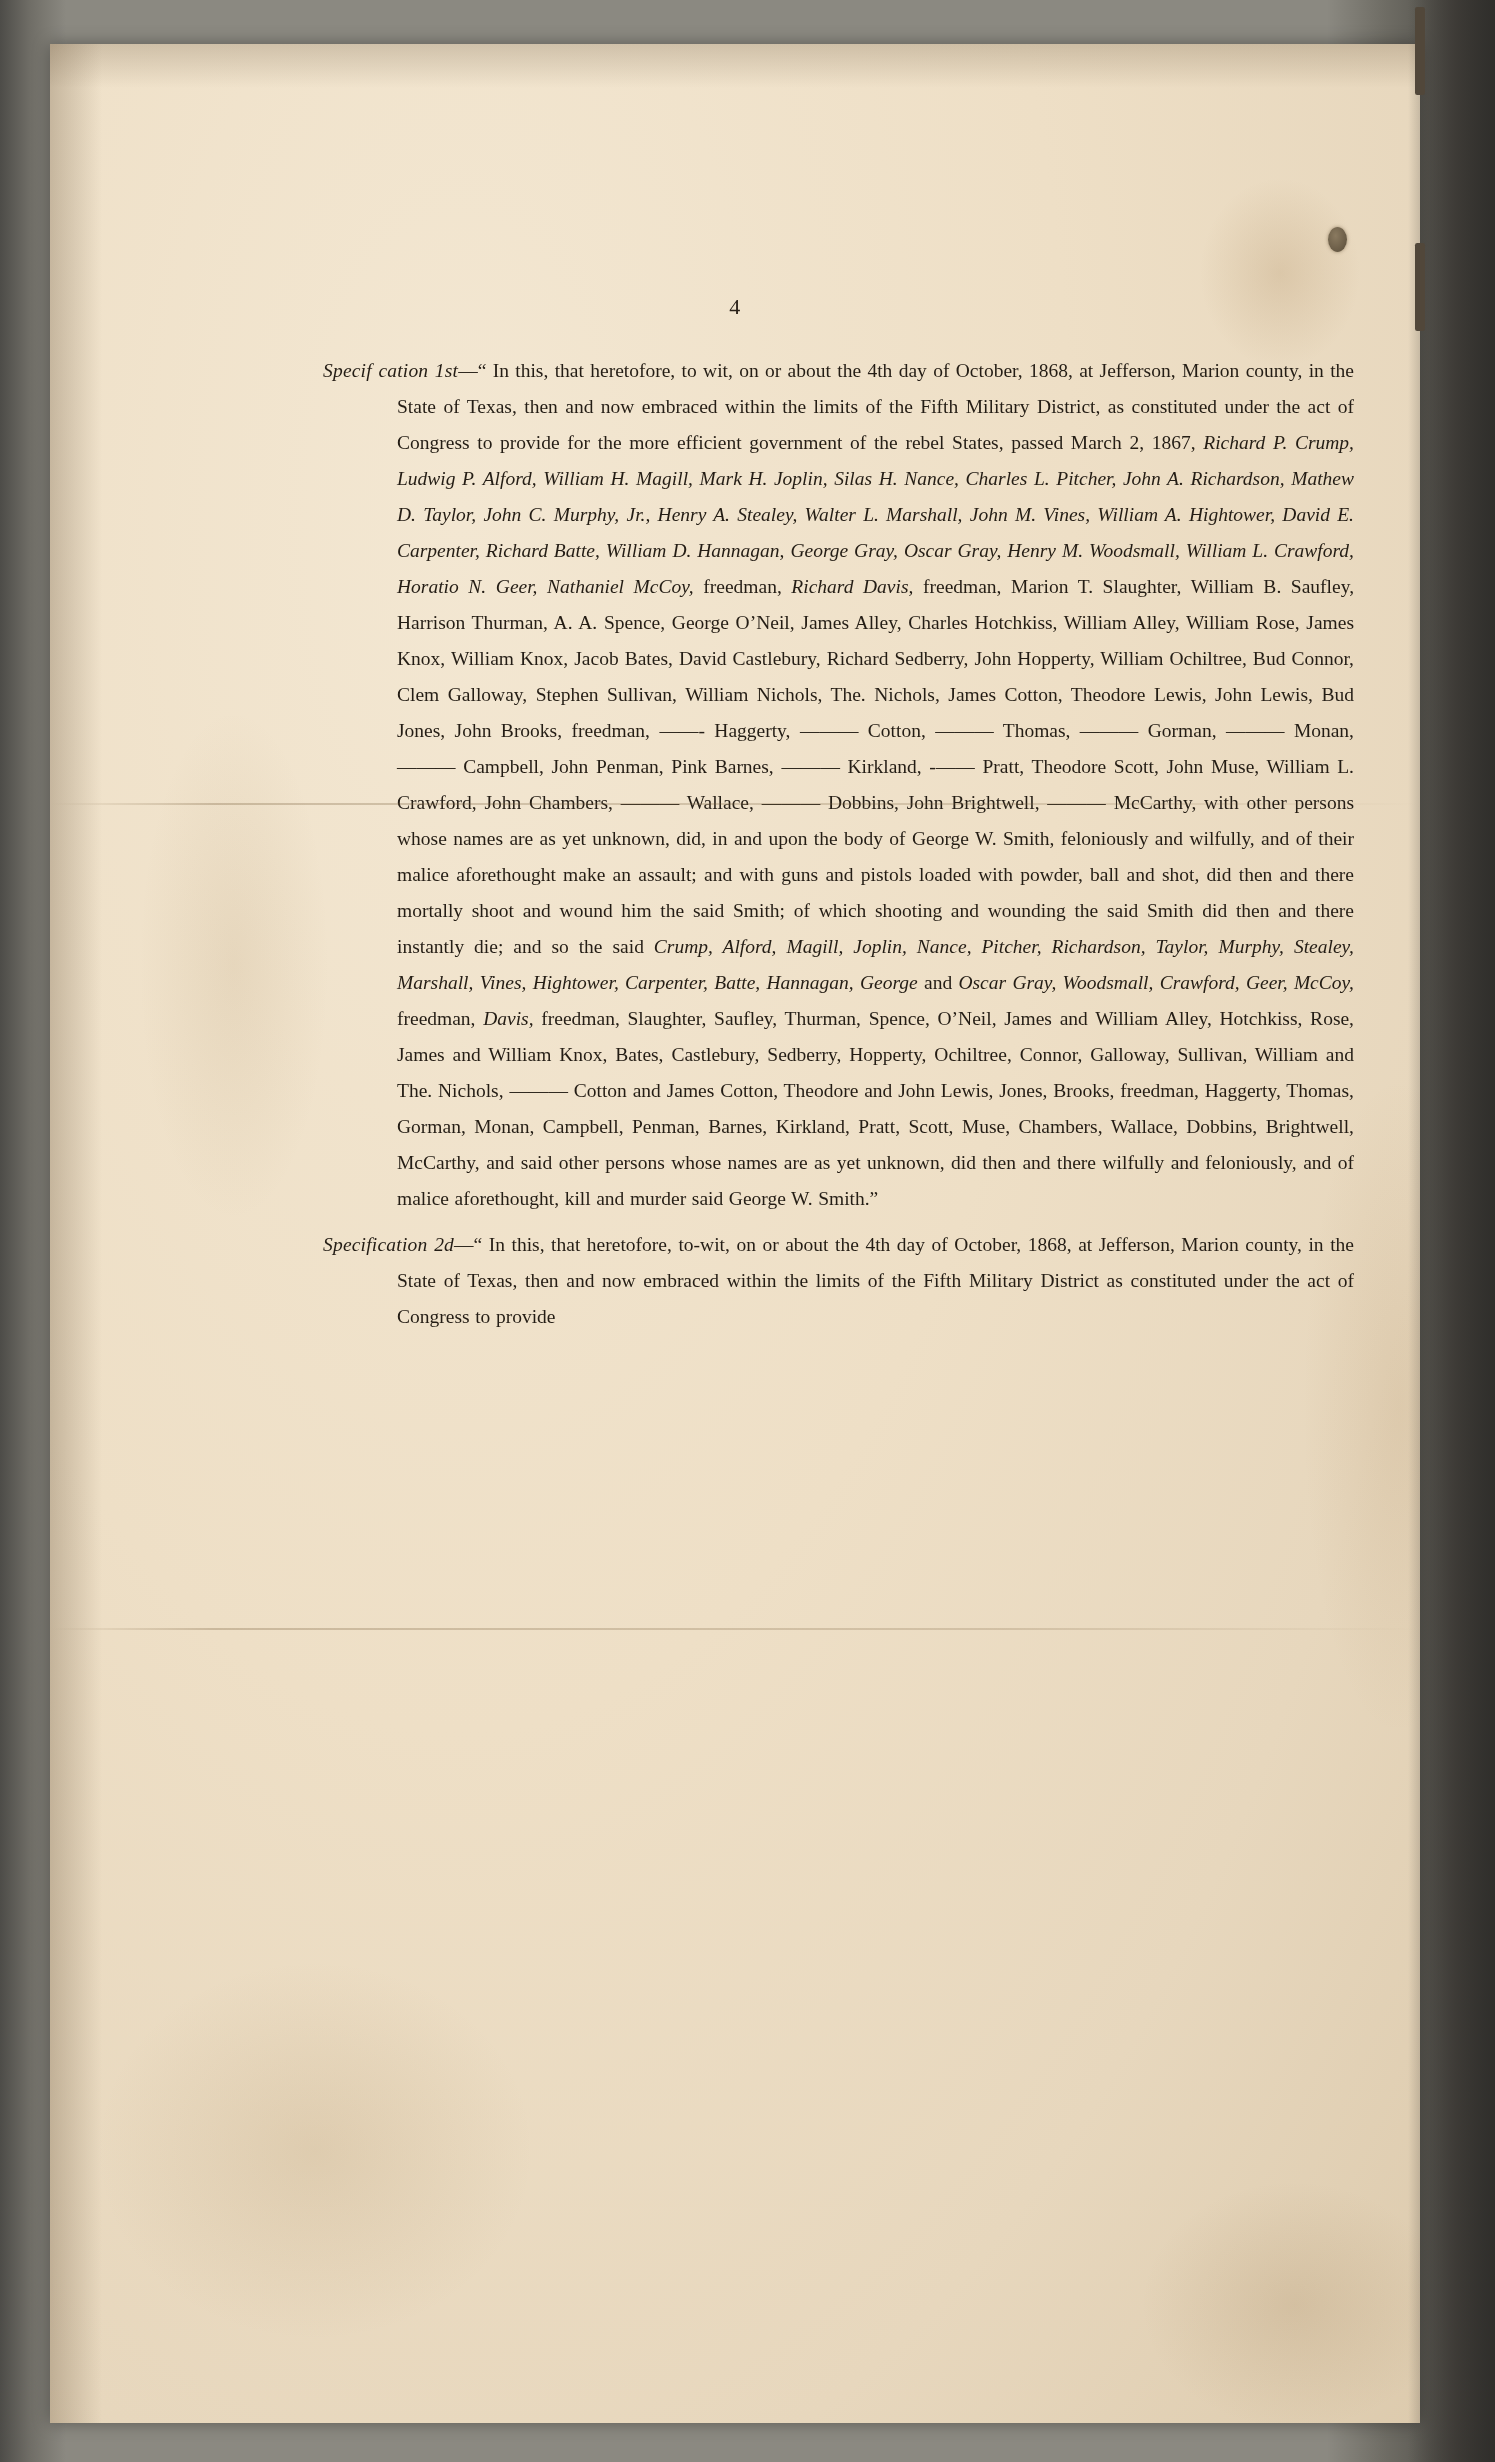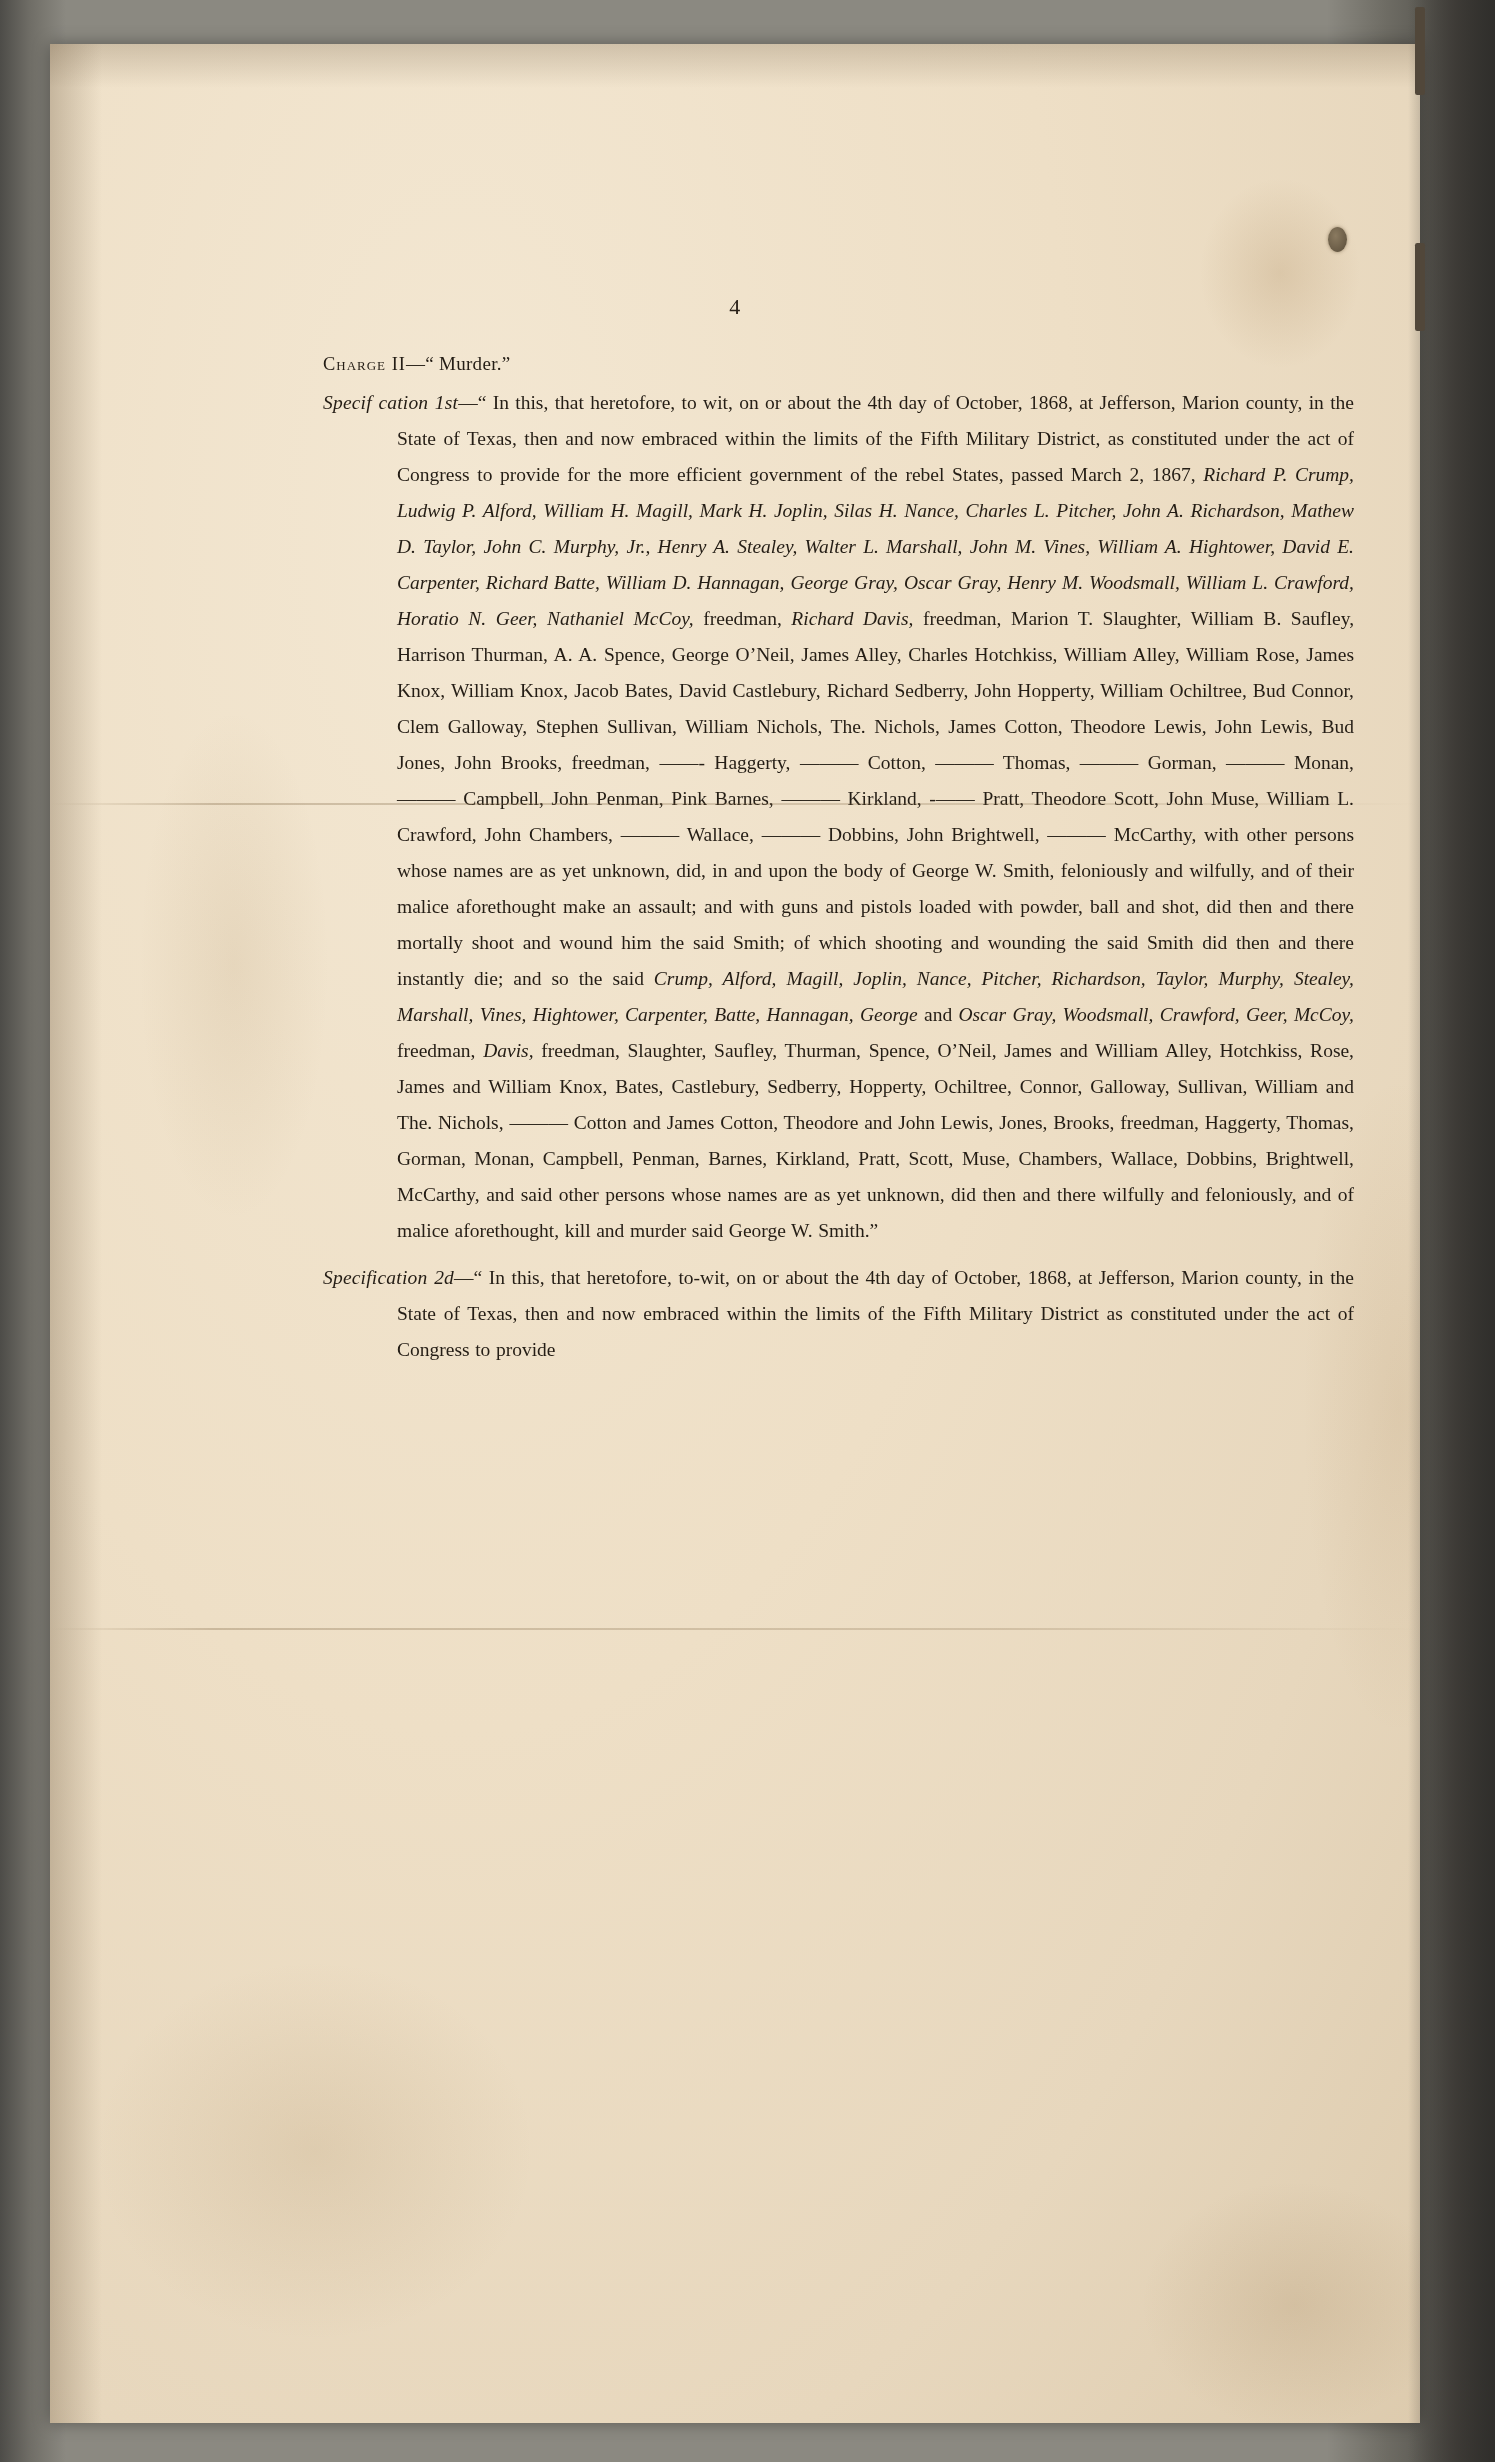--- a/index.html
+++ b/index.html
@@ -184,23 +184,20 @@
 
     <div class="edge-shadow-left"></div>
     <div class="edge-shadow-top"></div>
 
     <div class="punch-hole"></div>
 
     <div class="page-number">4</div>
 
     <div class="textblock">
 
-      <div class="charge-line">
-        <span class="smallcaps">Charge II</span><span>—</span><span>“ Murder.”</span>
-      </div>
 
       <p class="spec">
         <span class="runhead">Specif cation 1st</span><span>—</span><span>“ In this, that heretofore, to wit, on or about the 4th day of October, 1868, at Jefferson, Marion county, in the State of Texas, then and now embraced within the limits of the Fifth Military District, as constituted under the act of Congress to provide for the more efficient government of the rebel States, passed March 2, 1867, <i>Richard P. Crump, Ludwig P. Alford, William H. Magill, Mark H. Joplin, Silas H. Nance, Charles L. Pitcher, John A. Richardson, Mathew D. Taylor, John C. Murphy, Jr., Henry A. Stealey, Walter L. Marshall, John M. Vines, William A. Hightower, David E. Carpenter, Richard Batte, William D. Hannagan, George Gray, Oscar Gray, Henry M. Woodsmall, William L. Crawford, Horatio N. Geer, Nathaniel McCoy,</i> freedman, <i>Richard Davis,</i> freedman, Marion T. Slaughter, William B. Saufley, Harrison Thurman, A. A. Spence, George O’Neil, James Alley, Charles Hotchkiss, William Alley, William Rose, James Knox, William Knox, Jacob Bates, David Castlebury, Richard Sedberry, John Hopperty, William Ochiltree, Bud Connor, Clem Galloway, Stephen Sullivan, William Nichols, The. Nichols, James Cotton, Theodore Lewis, John Lewis, Bud Jones, John Brooks, freedman, ——- Haggerty, ——— Cotton, ——— Thomas, ——— Gorman, ——— Monan, ——— Campbell, John Penman, Pink Barnes, ——— Kirkland, -—— Pratt, Theodore Scott, John Muse, William L. Crawford, John Chambers, ——— Wallace, ——— Dobbins, John Brightwell, ——— McCarthy, with other persons whose names are as yet unknown, did, in and upon the body of George W. Smith, feloniously and wilfully, and of their malice aforethought make an assault; and with guns and pistols loaded with powder, ball and shot, did then and there mortally shoot and wound him the said Smith; of which shooting and wounding the said Smith did then and there instantly die; and so the said <i>Crump, Alford, Magill, Joplin, Nance, Pitcher, Richardson, Taylor, Murphy, Stealey, Marshall, Vines, Hightower, Carpenter, Batte, Hannagan, George</i> and <i>Oscar Gray, Woodsmall, Crawford, Geer, McCoy,</i> freedman, <i>Davis,</i> freedman, Slaughter, Saufley, Thurman, Spence, O’Neil, James and William Alley, Hotchkiss, Rose, James and William Knox, Bates, Castlebury, Sedberry, Hopperty, Ochiltree, Connor, Galloway, Sullivan, William and The. Nichols, ——— Cotton and James Cotton, Theodore and John Lewis, Jones, Brooks, freedman, Haggerty, Thomas, Gorman, Monan, Campbell, Penman, Barnes, Kirkland, Pratt, Scott, Muse, Chambers, Wallace, Dobbins, Brightwell, McCarthy, and said other persons whose names are as yet unknown, did then and there wilfully and feloniously, and of malice aforethought, kill and murder said George W. Smith.”</span>
       </p>
 
       <p class="spec">
         <span class="runhead">Specification 2d</span><span>—</span><span>“ In this, that heretofore, to-wit, on or about the 4th day of October, 1868, at Jefferson, Marion county, in the State of Texas, then and now embraced within the limits of the Fifth Military District as constituted under the act of Congress to provide</span>
       </p>
 
     </div>

